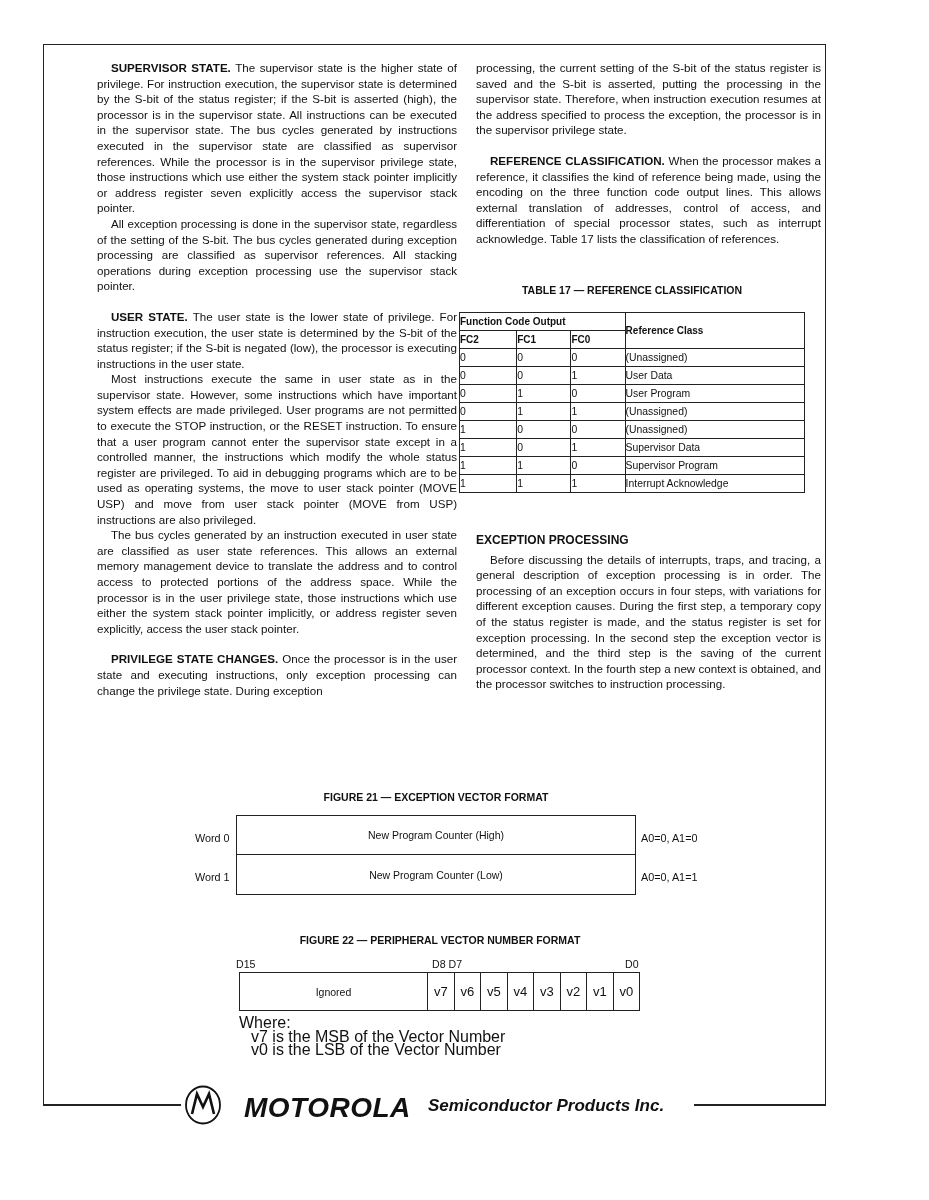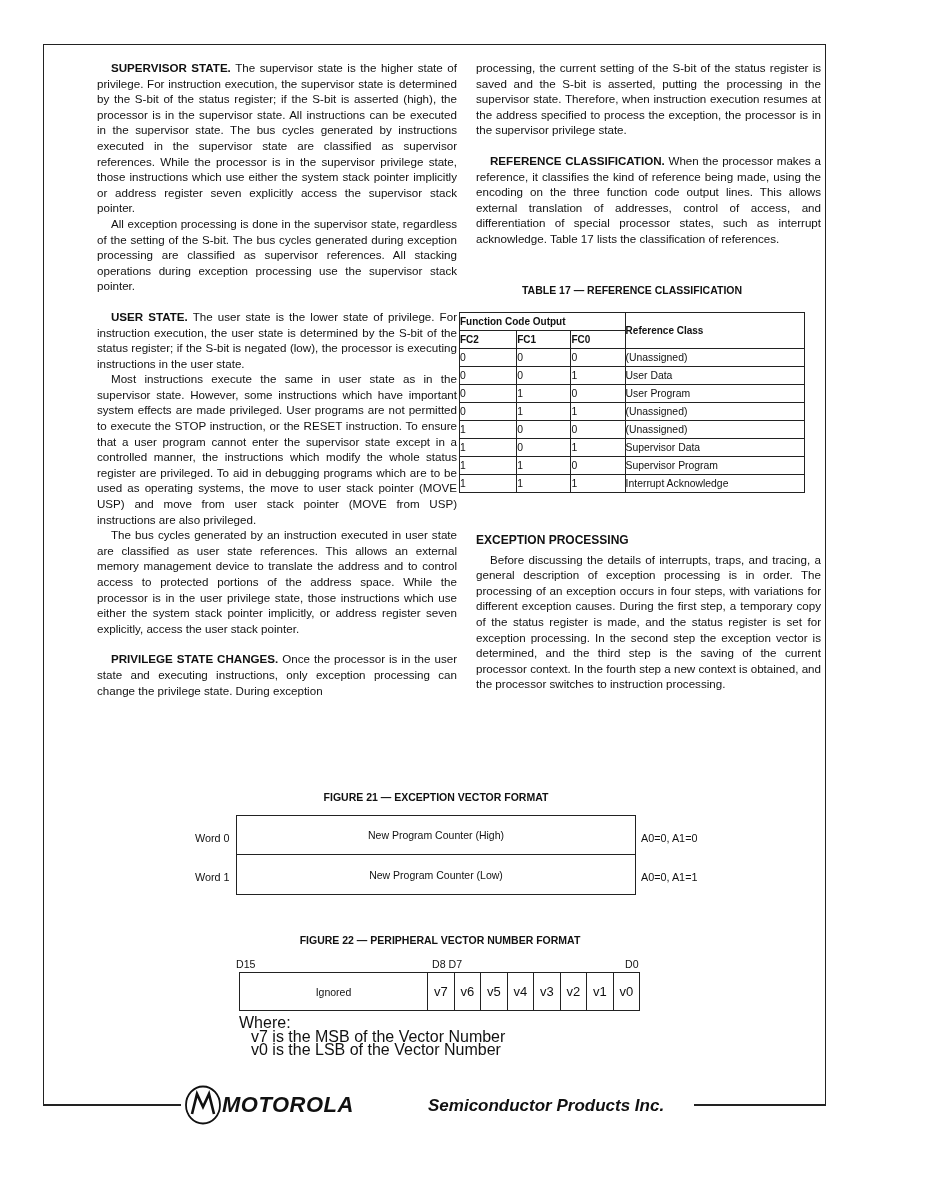--- a/index.html
+++ b/index.html
@@ -25,21 +25,21 @@
   .alabel { position:absolute; font-size:10.8px; }
   .fig22 { position:absolute; left:239px; top:972px; width:401px; height:39px; border:1.4px solid #222; box-sizing:border-box; display:flex; }
   .fig22 .ign { width:187px; border-right:1.4px solid #222; display:flex; align-items:center; justify-content:center; font-size:10.5px; }
   .fig22 .bit { flex:1; border-right:1.4px solid #222; display:flex; align-items:center; justify-content:center; font-size:13px; }
   .fig22 .bit:last-child { border-right:none; }
   .dlabel { position:absolute; font-size:10.6px; top:958px; }
   .where { position:absolute; left:239px; top:1016px; font-size:16px; line-height:13.5px; }
   .where .ind { padding-left:12px; }
   .footline { position:absolute; top:1104px; height:1.6px; background:#222; }
   .logo { position:absolute; left:184px; top:1085px; width:38px; height:40px; }
-  .brand { position:absolute; left:222px; top:1092px; font-size:22px; font-weight:bold; font-style:italic; letter-spacing:0.5px; }
+  .brand { position:absolute; left:244px; top:1092px; font-size:28px; font-weight:bold; font-style:italic; letter-spacing:0.5px; }
   .brand-sub { position:absolute; left:428px; top:1096px; font-size:17px; font-weight:bold; font-style:italic; }
 </style>
 </head>
 <body>
 
 <div class="frame"></div>
 
 <div class="col left">
   <p><b>SUPERVISOR STATE.</b> <span>The supervisor state is the higher state of privilege. For instruction execution, the supervisor state is determined by the S-bit of the status register; if the S-bit is asserted (high), the processor is in the supervisor state. All instructions can be executed in the supervisor state. The bus cycles generated by instructions executed in the supervisor state are classified as supervisor references. While the processor is in the supervisor privilege state, those instructions which use either the system stack pointer implicitly or address register seven explicitly access the supervisor stack pointer.</span></p>
   <p>All exception processing is done in the supervisor state, regardless of the setting of the S-bit. The bus cycles generated during exception processing are classified as supervisor references. All stacking operations during exception processing use the supervisor stack pointer.</p>

